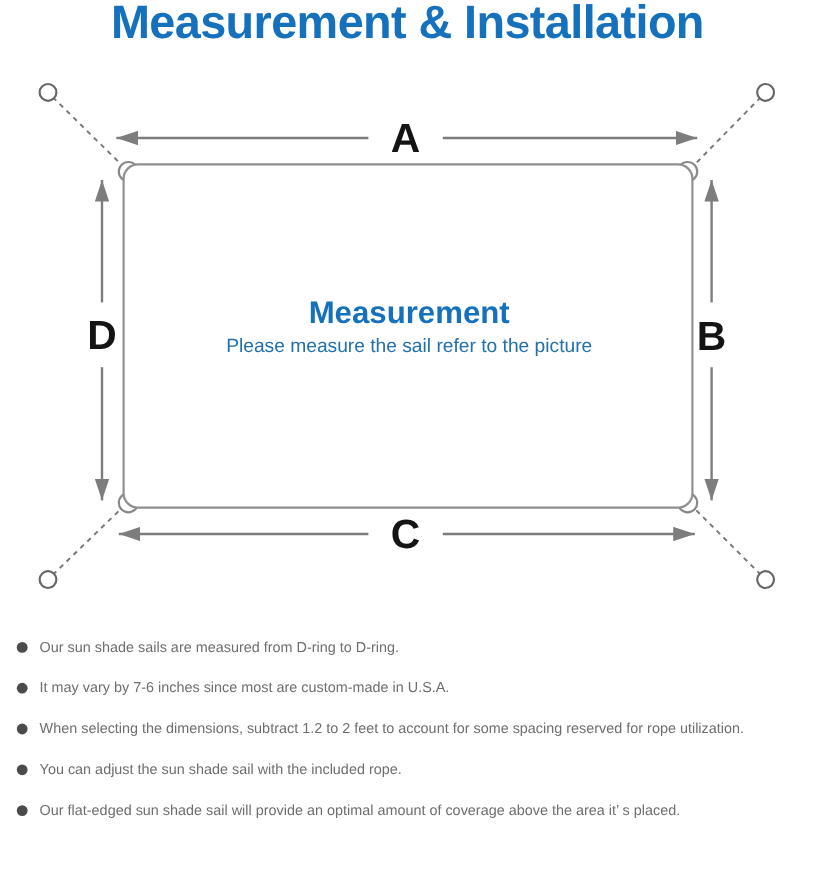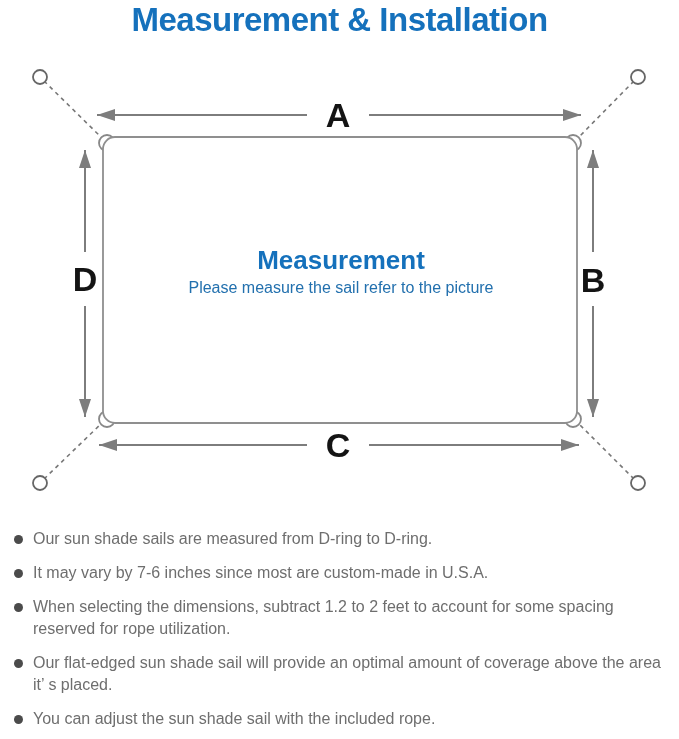--- a/index.html
+++ b/index.html
@@ -9,21 +9,21 @@
     height: 739px;
     background: #ffffff;
     font-family: "Liberation Sans", sans-serif;
     overflow: hidden;
   }
   .title {
     position: absolute;
     top: 0; left: 0;
     width: 100%;
     text-align: center;
-    font-size: 33px;
+    font-size: 39px;
     font-weight: bold;
     letter-spacing: -0.5px;
     color: #1571bc;
     line-height: 40px;
     margin: 0;
   }
   .diagram {
     position: absolute;
     top: 0; left: 0;
   }
@@ -33,21 +33,21 @@
     left: 10px;
     width: 660px;
     list-style: none;
     margin: 0; padding: 0;
   }
   .note-item {
     display: flex;
     align-items: flex-start;
     margin-bottom: 12px;
     color: #6e6e6e;
-    font-size: 16px;
+    font-size: 12px;
     line-height: 22px;
   }
   .dot {
     flex: 0 0 auto;
     width: 9px; height: 9px;
     border-radius: 50%;
     background: #4b4b4b;
     margin: 7px 10px 0 4px;
   }
   .note-text { max-width: 640px; }
@@ -115,21 +115,21 @@
     <li class="note-item">
       <span class="dot"></span>
       <span class="note-text">It may vary by 7-6 inches since most are custom-made in U.S.A.</span>
     </li>
     <li class="note-item">
       <span class="dot"></span>
       <span class="note-text">When selecting the dimensions, subtract 1.2 to 2 feet to account for some spacing reserved for rope utilization.</span>
     </li>
     <li class="note-item">
       <span class="dot"></span>
-      <span class="note-text">Our flat-edged sun shade sail will provide an optimal amount of coverage above the area it’ s placed.</span>
+      <span class="note-text">You can adjust the sun shade sail with the included rope.</span>
     </li>
     <li class="note-item">
       <span class="dot"></span>
-      <span class="note-text">You can adjust the sun shade sail with the included rope.</span>
+      <span class="note-text">Our flat-edged sun shade sail will provide an optimal amount of coverage above the area it’ s placed.</span>
     </li>
   </ul>
 
 </div>
 
 </body></html>

